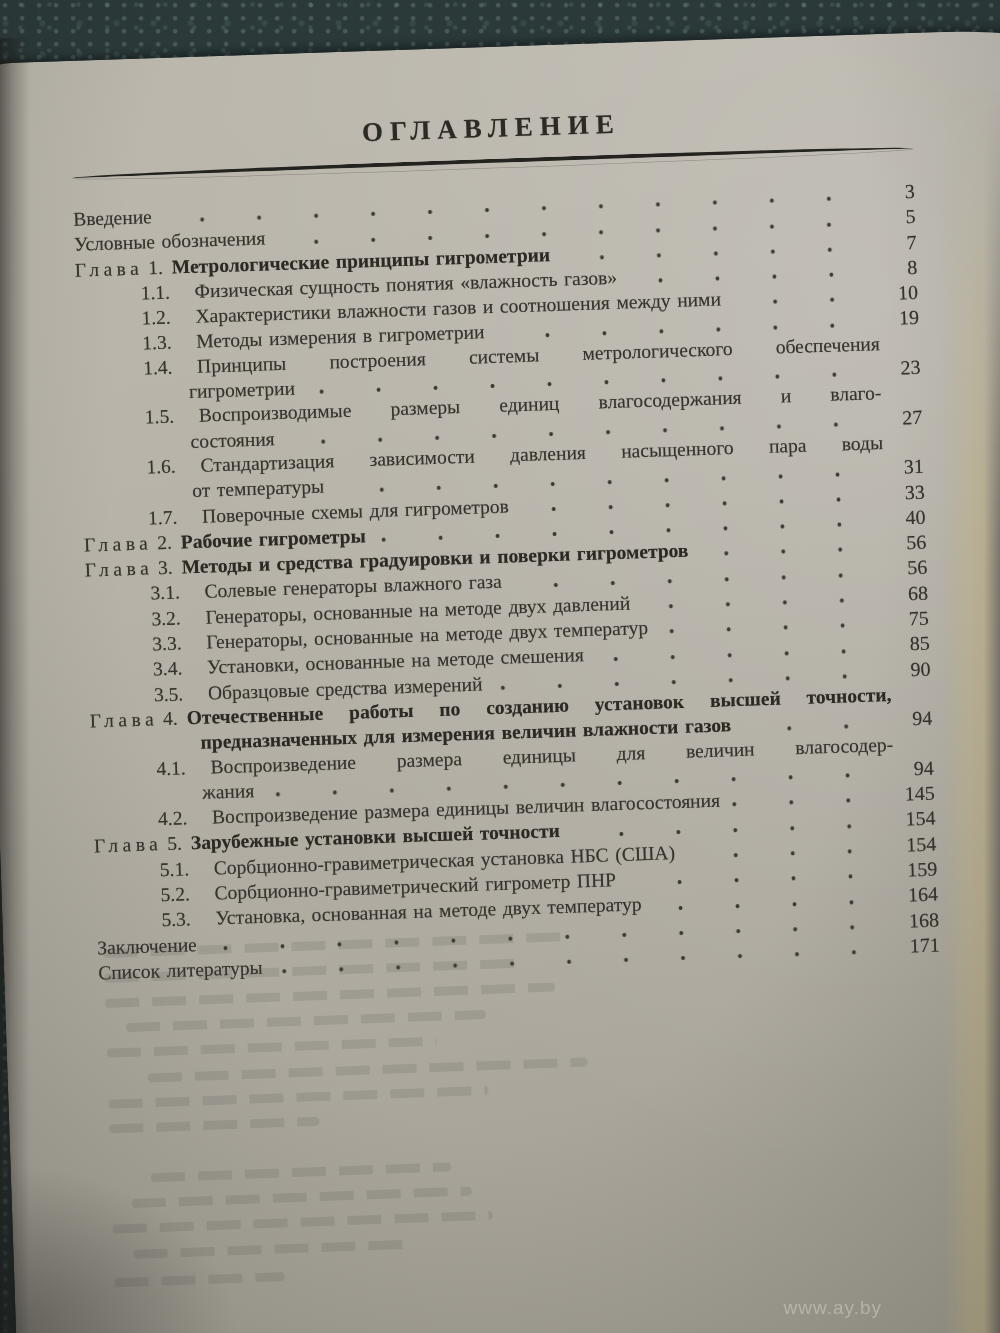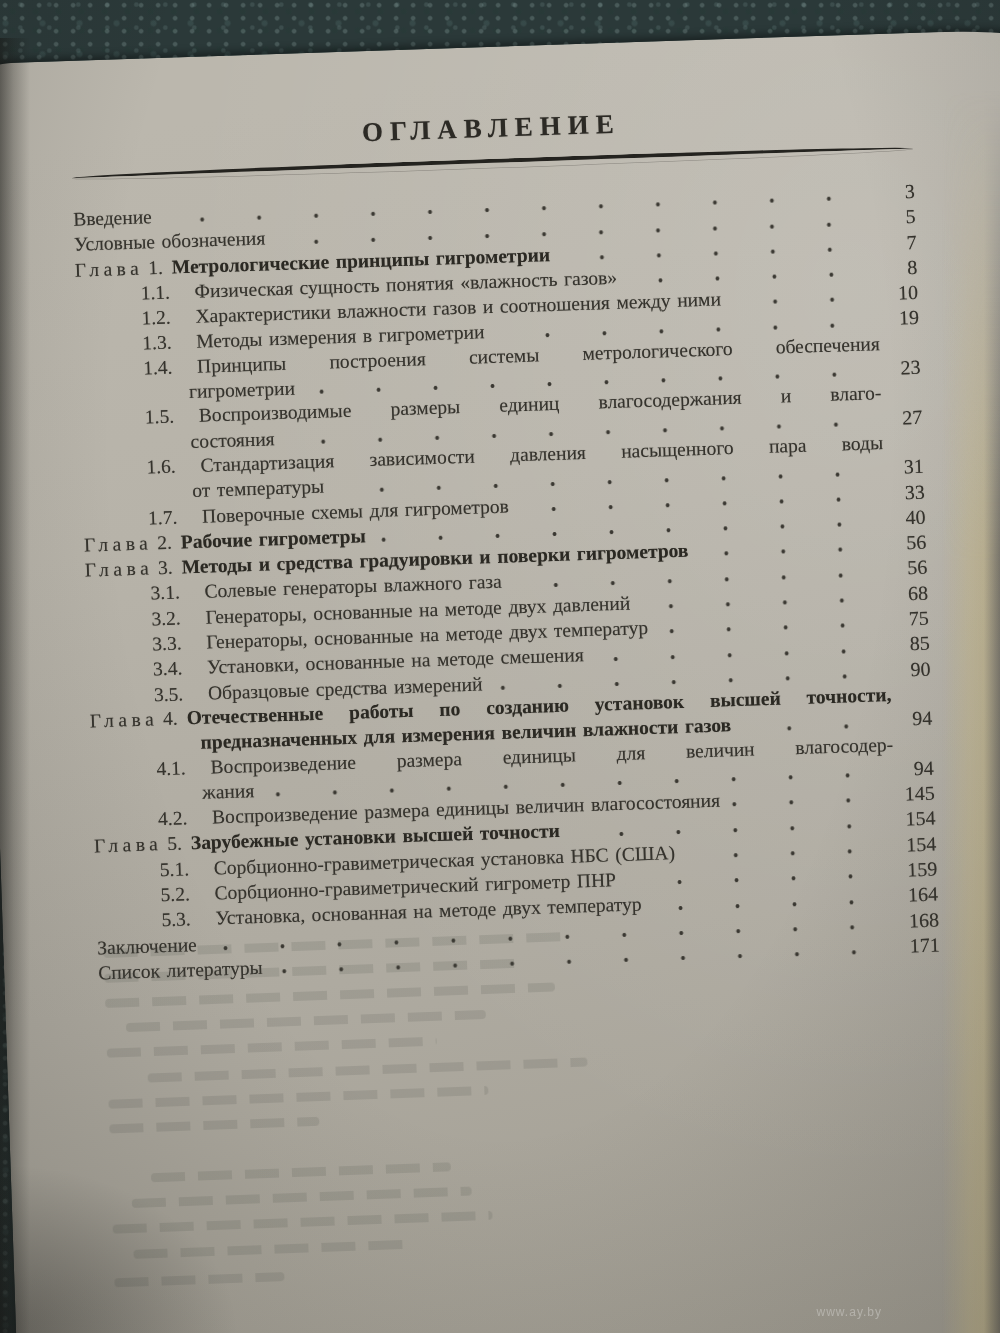--- a/index.html
+++ b/index.html
@@ -76,21 +76,21 @@
     background:linear-gradient(90deg, rgba(0,0,0,0) 0%, rgba(203,186,128,.38) 48%,
       rgba(196,180,126,.5) 72%, rgba(66,62,50,.5) 100%);
     -webkit-mask-image:linear-gradient(180deg, rgba(0,0,0,0) 0%, #000 38%);
     mask-image:linear-gradient(180deg, rgba(0,0,0,0) 0%, #000 38%);
   }
   .vignette{position:absolute;inset:0;pointer-events:none;
     background:radial-gradient(ellipse at 50% 32%, rgba(0,0,0,0) 55%, rgba(28,28,26,.17) 100%);
   }
   .watermark{
     position:absolute;right:118px;bottom:14px;font-family:"Liberation Sans",sans-serif;
-    font-size:12px;color:rgba(255,255,255,.30);letter-spacing:1px;filter:blur(.4px);
+    font-size:19px;color:rgba(255,255,255,.30);letter-spacing:1px;filter:blur(.4px);
   }
 </style>
 </head>
 <body>
 
 <div class="scene">
 
   <div class="page">
     <div class="content">
       <h1 class="page-title">ОГЛАВЛЕНИЕ</h1>

